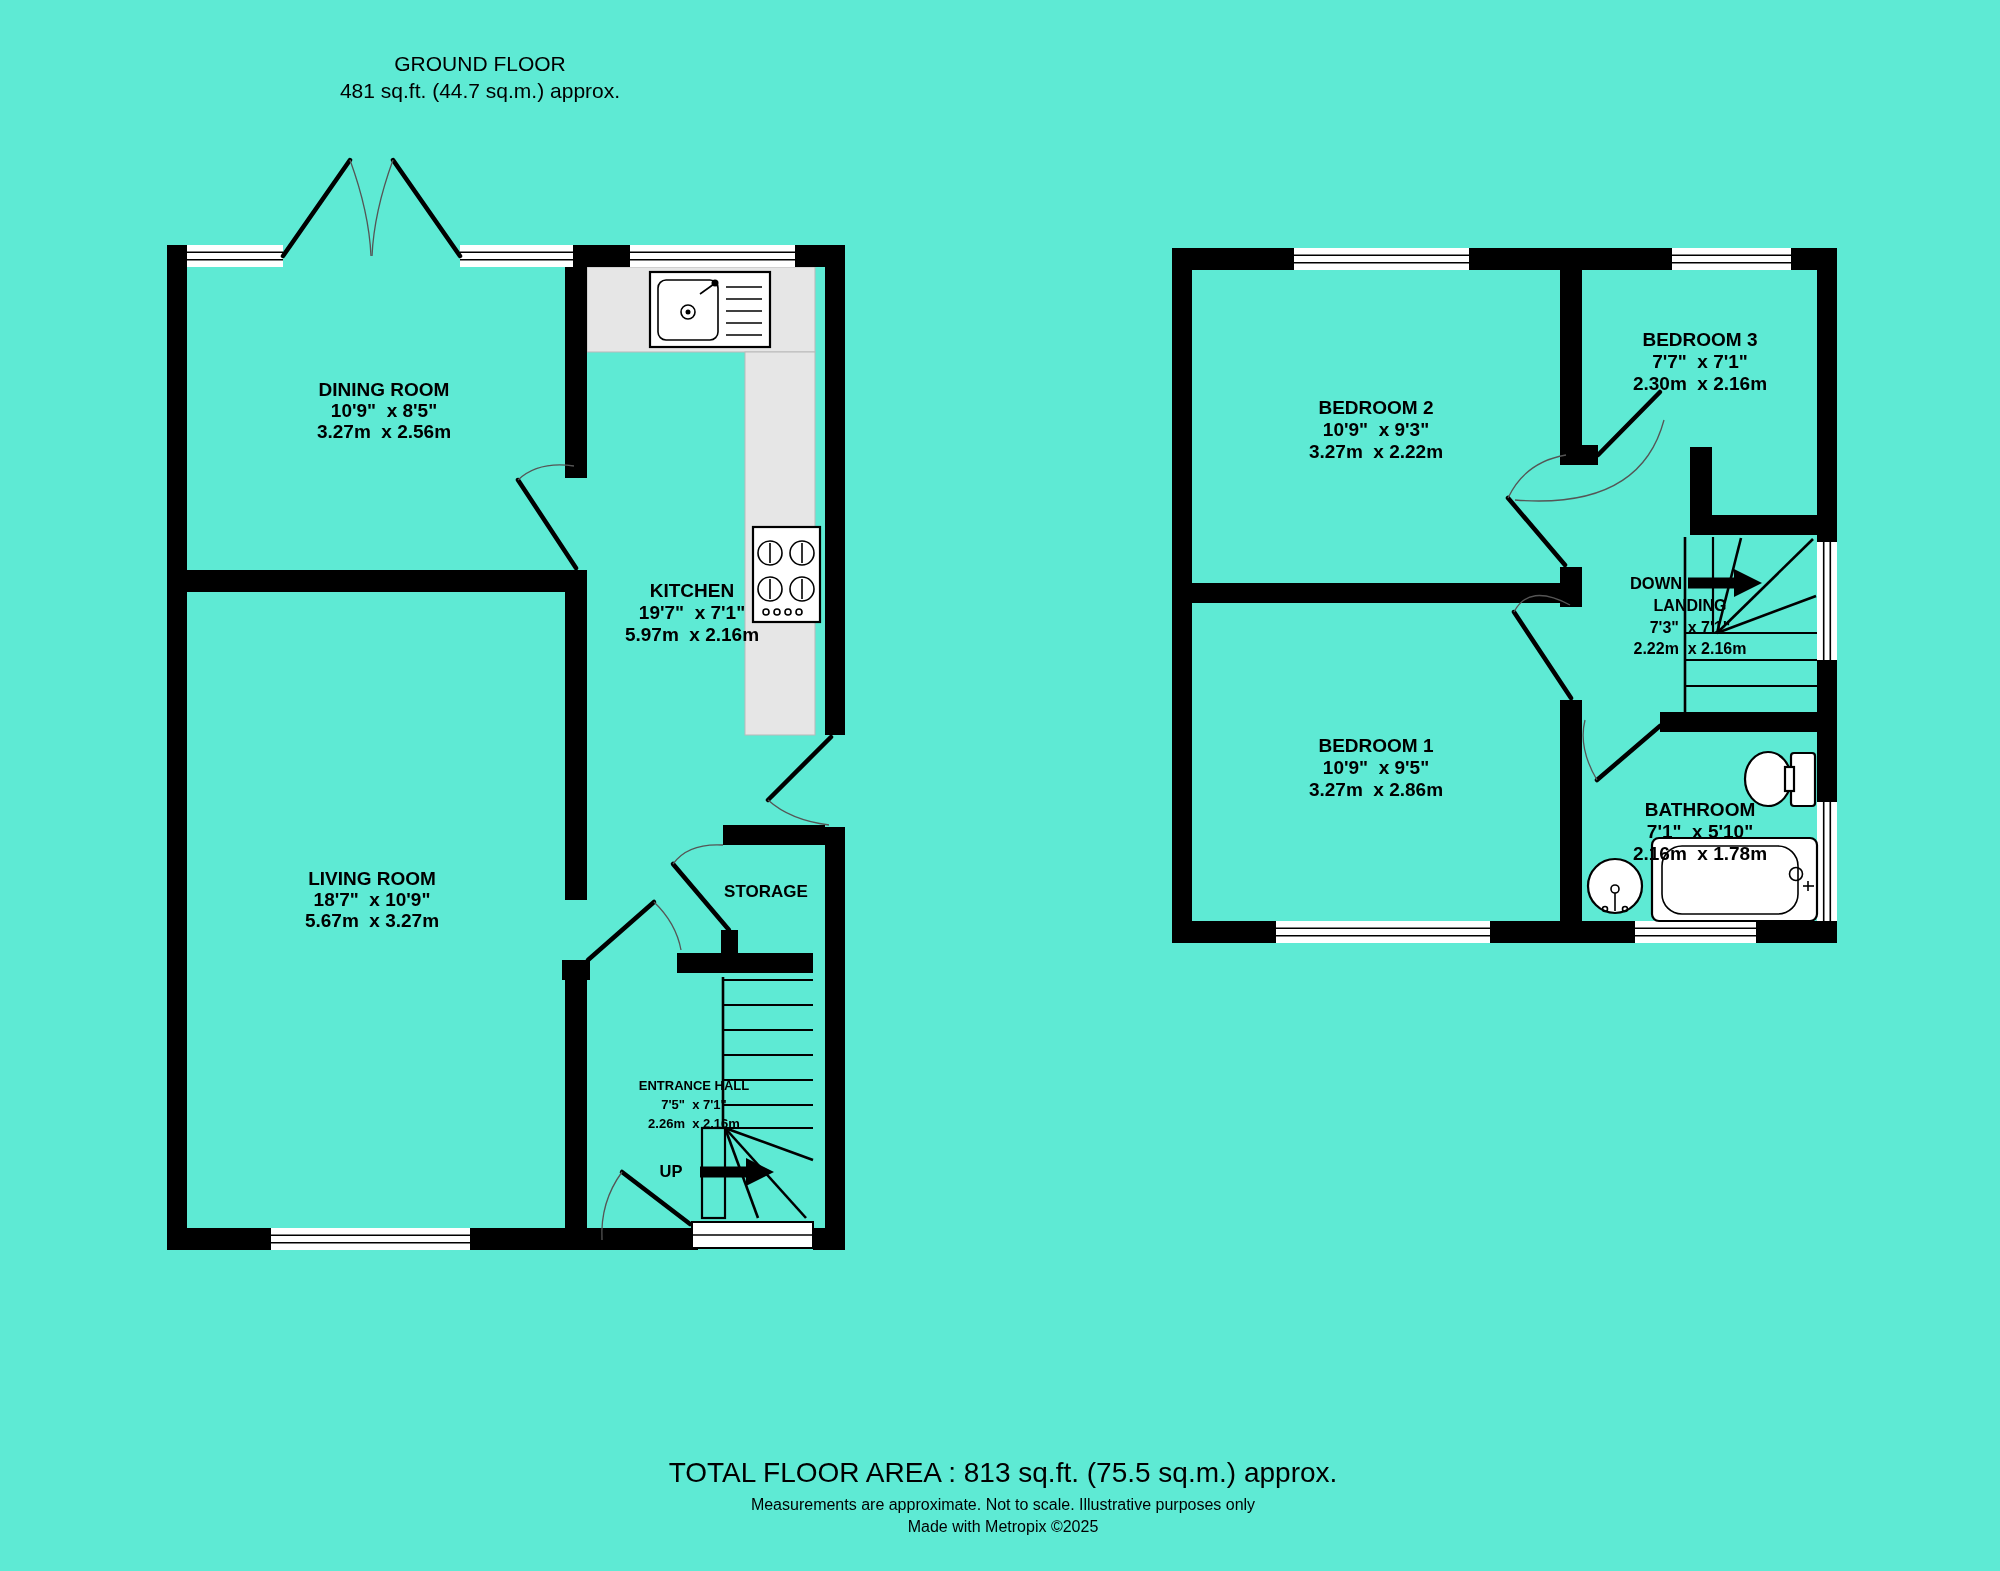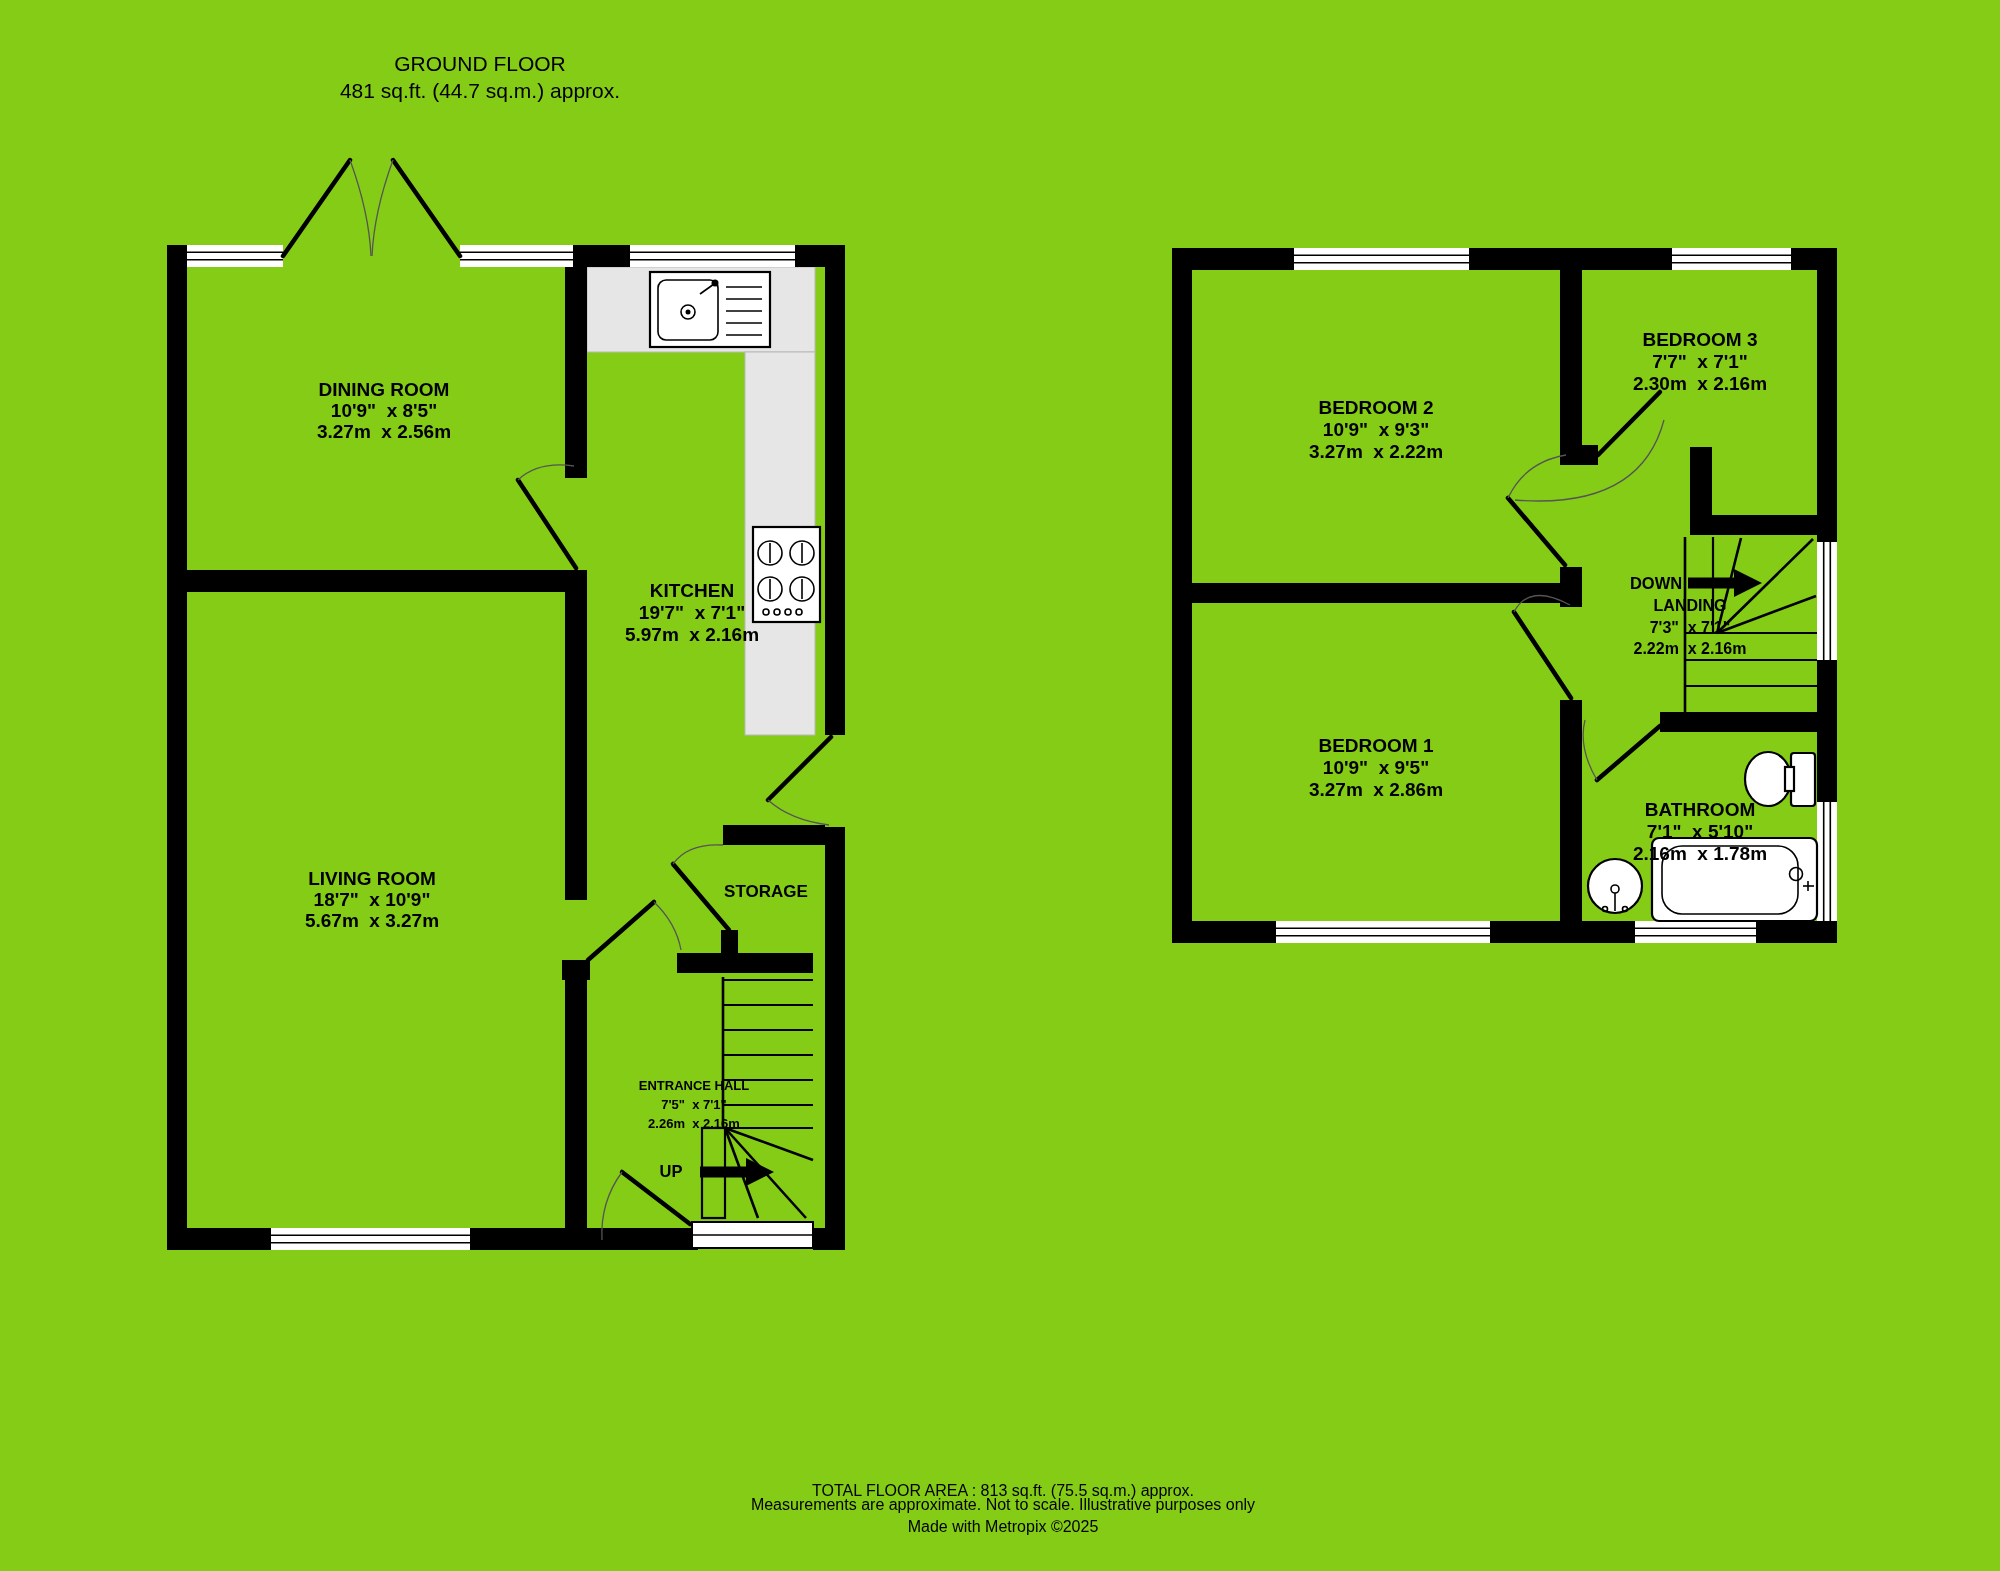--- a/index.html
+++ b/index.html
@@ -1,16 +1,16 @@
 <!DOCTYPE html>
 <html><head>
 <meta charset="utf-8">
 <style>
   html,body{margin:0;padding:0;background:#ffffff;}
-  #canvas{position:relative;width:2000px;height:1571px;background:#84cc16;overflow:hidden;
+  #canvas{position:relative;width:2000px;height:1571px;background:#5eead4;overflow:hidden;
           font-family:"Liberation Sans","DejaVu Sans",sans-serif;color:#000;}
   #plan-svg{position:absolute;left:0;top:0;}
 
   
   .w{fill:#000;}
   .winbase{fill:#fff;}
   .winline{stroke:#000;stroke-width:1.6;}
   .leaf{stroke:#000;stroke-width:4.5;stroke-linecap:round;}
   .arc{stroke:#555;stroke-width:1.3;fill:none;}
   .ctr{fill:#e6e6e6;stroke:#b9b9b9;stroke-width:1;}
@@ -24,21 +24,21 @@
 
   
   .lbl{position:absolute;transform:translateX(-50%);text-align:center;white-space:nowrap;}
   .room{font-weight:bold;font-size:19px;line-height:22px;}
   .room .dims{white-space:pre;}
   .hdr{font-size:21px;line-height:27px;}
   .small-room{font-weight:bold;font-size:17px;line-height:18px;}
   .dir{font-weight:bold;font-size:16.5px;line-height:17px;}
   .tight{font-size:13px;line-height:19px;}
   .landing-lbl{font-size:16px;line-height:21.5px;}
-  .foot1{font-size:16px;line-height:22px;margin-top:18px;}
+  .foot1{font-size:28px;line-height:22px;}
   .foot2{font-size:16px;line-height:21px;}
 
   
   #hdr-ground{left:480px;top:50px;}
   #hdr-first{left:1462px;top:50px;}
   #lbl-dining{left:384px;top:379px;line-height:21px;}
   #lbl-kitchen{left:692px;top:580px;}
   #lbl-living{left:372px;top:868px;line-height:21px;}
   #lbl-entrance{left:694px;top:1076px;}
   #lbl-storage{left:766px;top:883px;}

